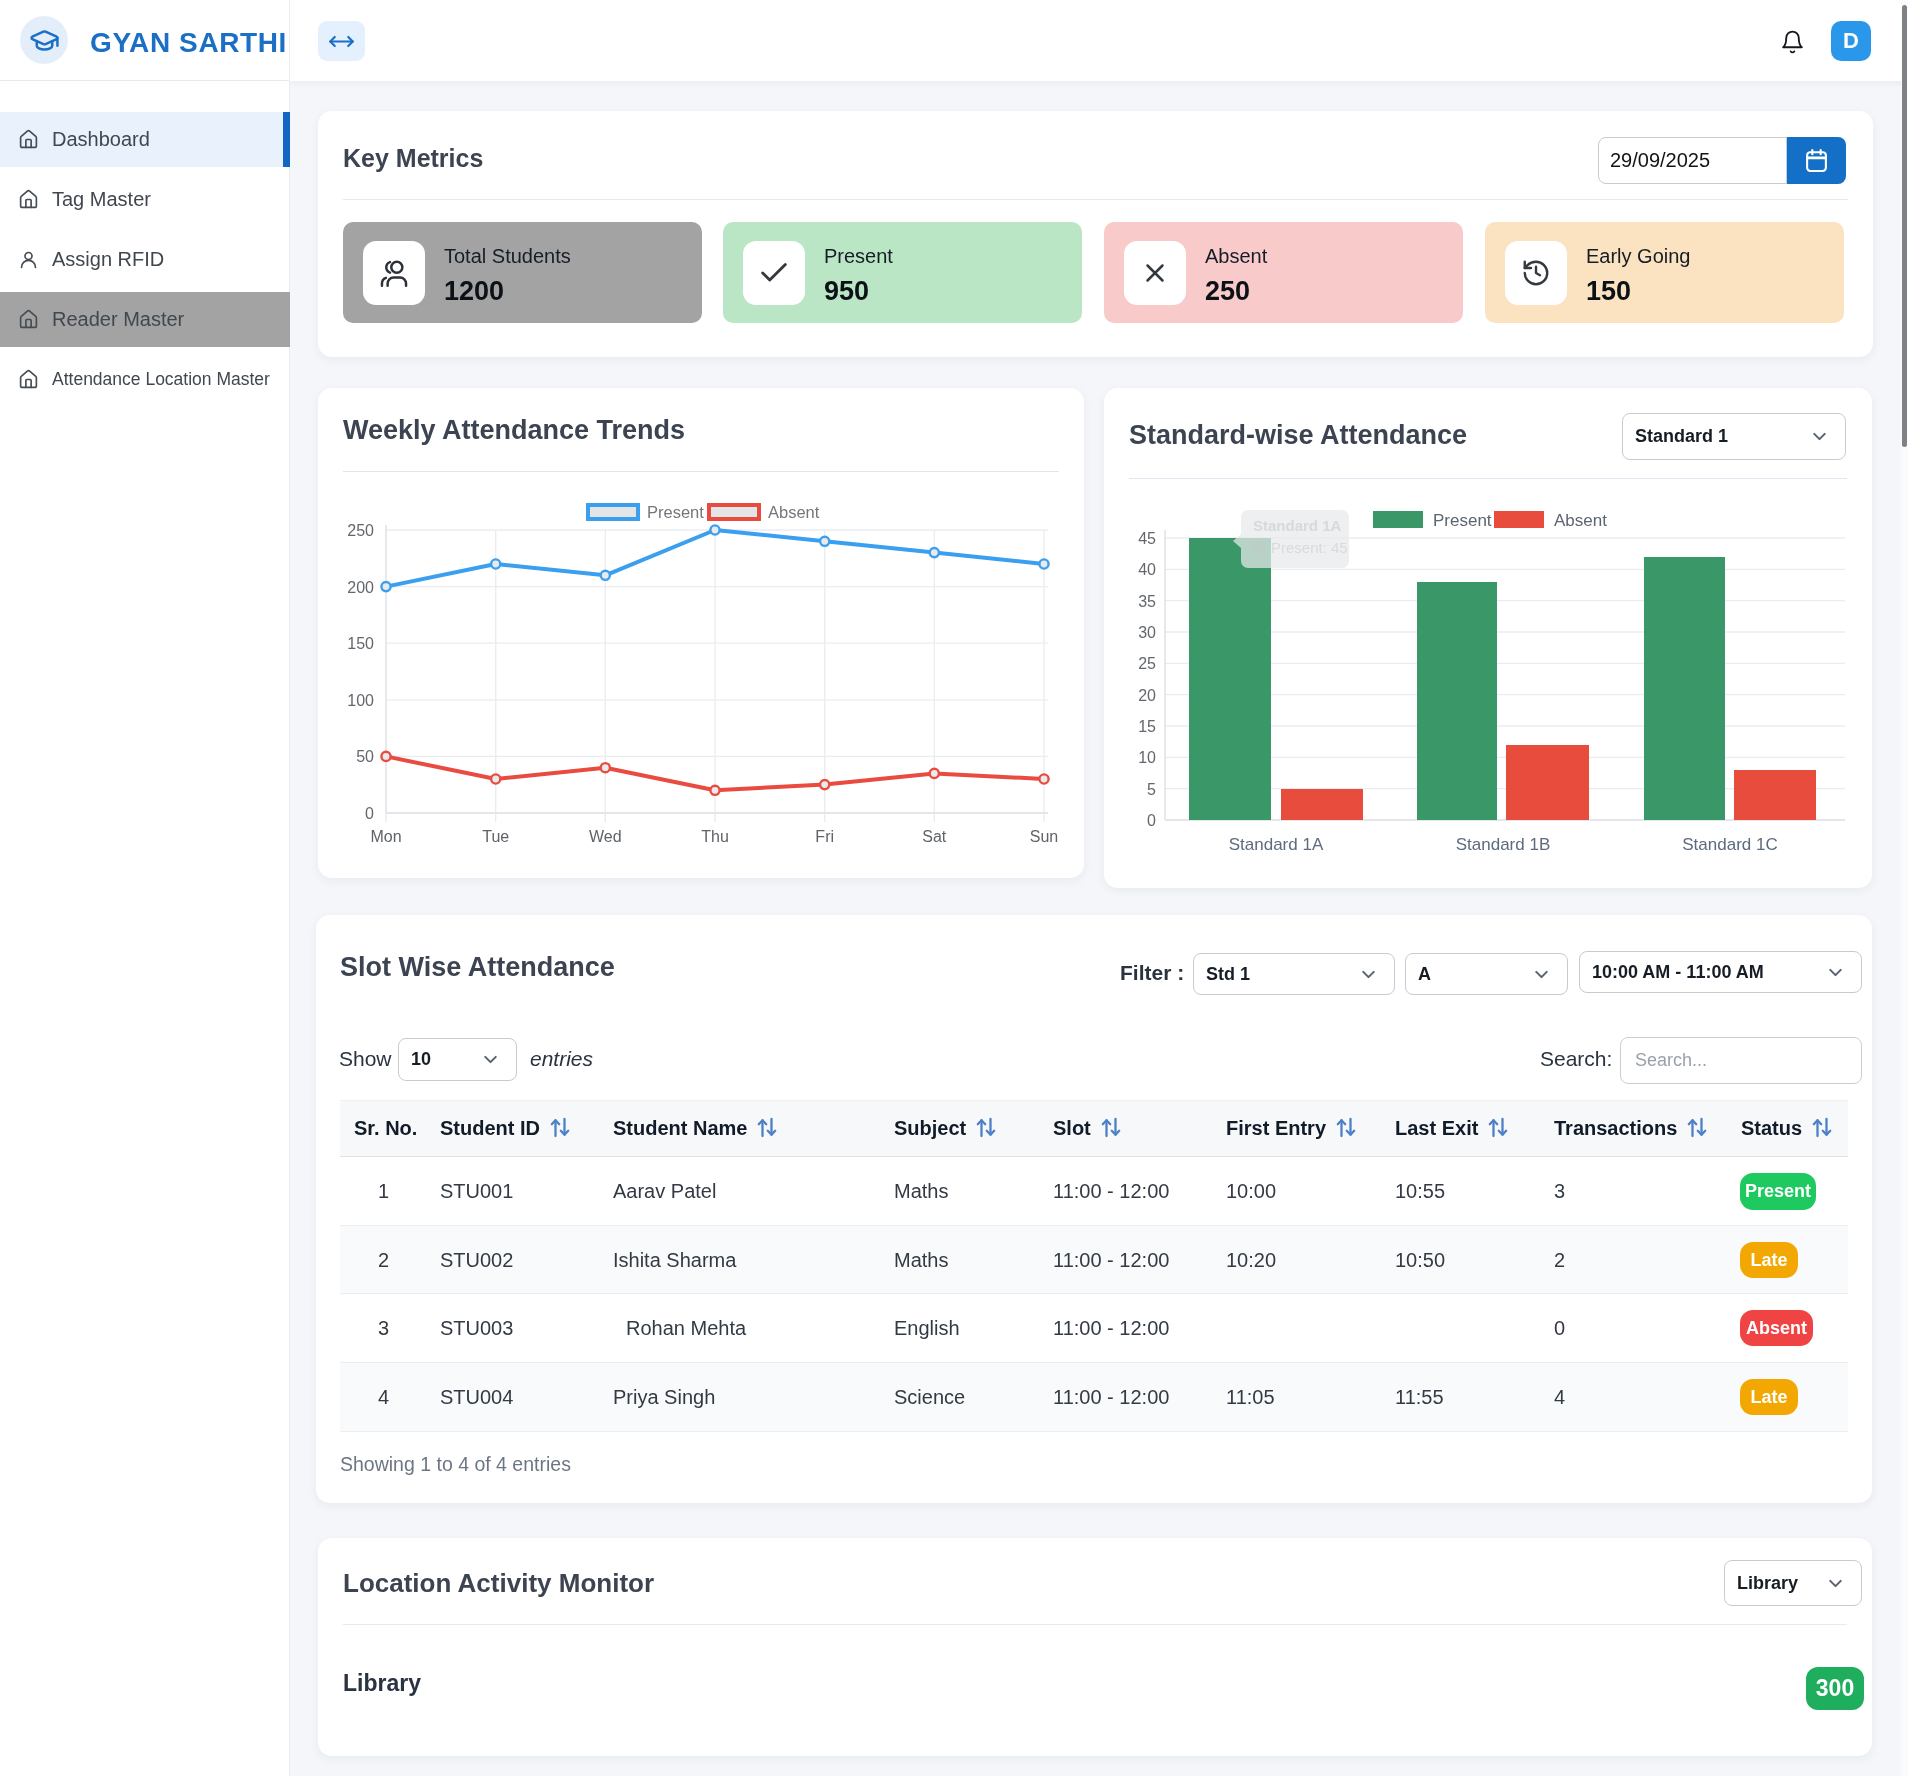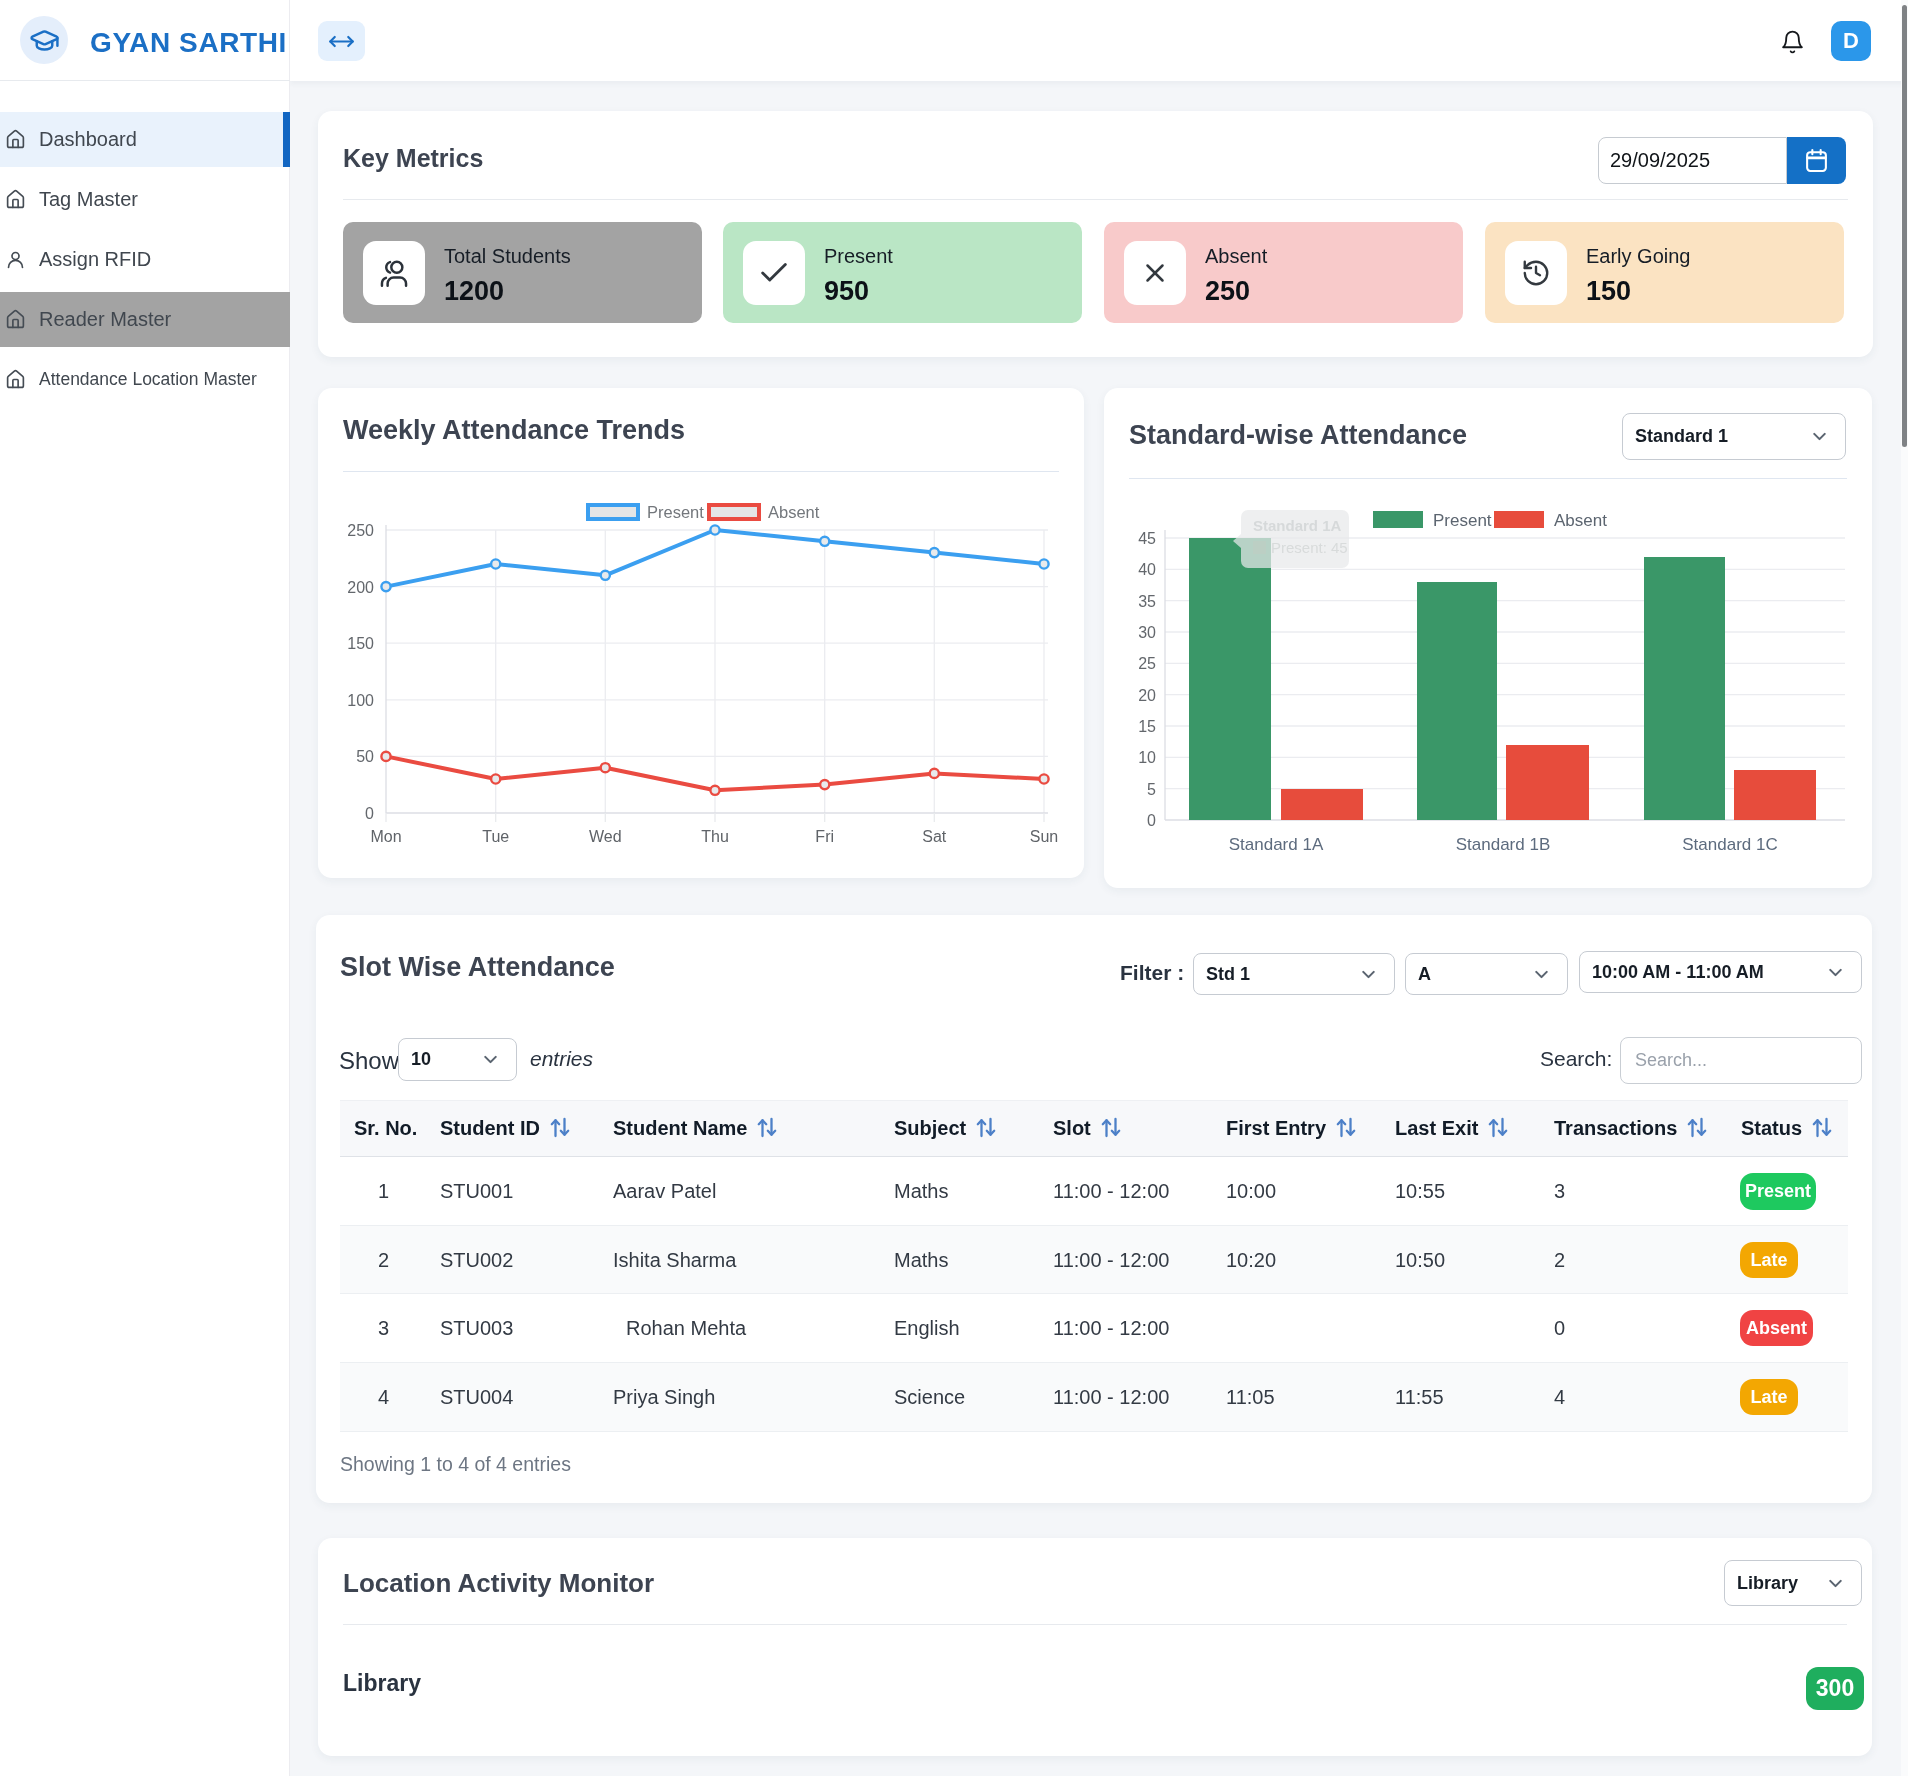--- a/index.html
+++ b/index.html
@@ -38,21 +38,21 @@
 <svg width="31" height="31" viewBox="0 0 24 24" fill="none" stroke="#1b6fc5" stroke-width="1.9" stroke-linecap="round" stroke-linejoin="round">
       <path d="M21.42 10.92a1 1 0 0 0-.02-1.84L12.83 5.18a2 2 0 0 0-1.66 0L2.6 9.08a1 1 0 0 0 0 1.83l8.57 3.91a2 2 0 0 0 1.66 0z"></path>
       <path d="M22 10v6"></path>
       <path d="M6 12.5V16a6 3 0 0 0 12 0v-3.5"></path>
     </svg>
 </div>
 <div class="abs" style="left:90px; top:27px; font-size:28px; font-weight:bold; color:#1b6fc5; letter-spacing:0.6px;">GYAN SARTHI</div>
 <div class="hr" style="left:0; top:80px; width:290px;"></div>
 
 <style>
-.nav { position:absolute; left:0; width:290px; height:55px; display:flex; align-items:center; padding-left:5px; font-size:20px; color:#40474f; white-space:nowrap; }
+.nav { position:absolute; left:0; width:290px; height:55px; display:flex; align-items:center; padding-left:18px; font-size:20px; color:#40474f; white-space:nowrap; }
 .nav svg { margin-right:13px; flex:0 0 auto; }
 </style>
 <div class="nav" style="top:112px; background:#e9f2fc; border-right:7px solid #1266c2;">
 <svg width="21" height="21" viewBox="0 0 24 24" fill="none" stroke="#454c54" stroke-width="1.9" stroke-linecap="round" stroke-linejoin="round">
       <path d="M15 21v-8a1 1 0 0 0-1-1h-4a1 1 0 0 0-1 1v8"></path>
       <path d="M3 10a2 2 0 0 1 .71-1.53l7-6a2 2 0 0 1 2.58 0l7 6A2 2 0 0 1 21 10v9a2 2 0 0 1-2 2H5a2 2 0 0 1-2-2z"></path>
     </svg>
 Dashboard</div>
 <div class="nav" style="top:172px;">
 <svg width="21" height="21" viewBox="0 0 24 24" fill="none" stroke="#454c54" stroke-width="1.9" stroke-linecap="round" stroke-linejoin="round">
@@ -302,21 +302,21 @@
 <svg class="chev" viewBox="0 0 24 24" fill="none" stroke="#5a6470" stroke-width="2.4" stroke-linecap="round" stroke-linejoin="round">
       <polyline points="6 9 12 15 18 9"></polyline>
     </svg>
 </div>
 <div class="sel" style="left:1579px; top:951px; width:283px; height:42px; font-size:18px;">10:00 AM - 11:00 AM
 <svg class="chev" viewBox="0 0 24 24" fill="none" stroke="#5a6470" stroke-width="2.4" stroke-linecap="round" stroke-linejoin="round">
       <polyline points="6 9 12 15 18 9"></polyline>
     </svg>
 </div>
 
-<div class="abs" style="left:339px; top:1047px; font-size:24px; color:#2a3340;">Show</div>
+<div class="abs" style="left:339px; top:1047px; font-size:21px; color:#2a3340;">Show</div>
 <div class="sel" style="left:398px; top:1038px; width:119px; height:43px; font-size:18px;">10
 <svg class="chev" viewBox="0 0 24 24" fill="none" stroke="#5a6470" stroke-width="2.4" stroke-linecap="round" stroke-linejoin="round">
       <polyline points="6 9 12 15 18 9"></polyline>
     </svg>
 </div>
 <div class="abs" style="left:530px; top:1047px; font-size:21px; color:#2a3340;font-style:italic;">entries</div>
 <div class="abs" style="left:1540px; top:1047px; font-size:21px; color:#2a3340;">Search:</div>
 <div class="abs" style="left:1620px; top:1037px; width:242px; height:47px; border:1px solid #c9ced4; border-radius:8px; background:#fff; display:flex; align-items:center; padding-left:14px; font-size:18px; color:#9aa1ab;">Search...</div>
 
 <style>

